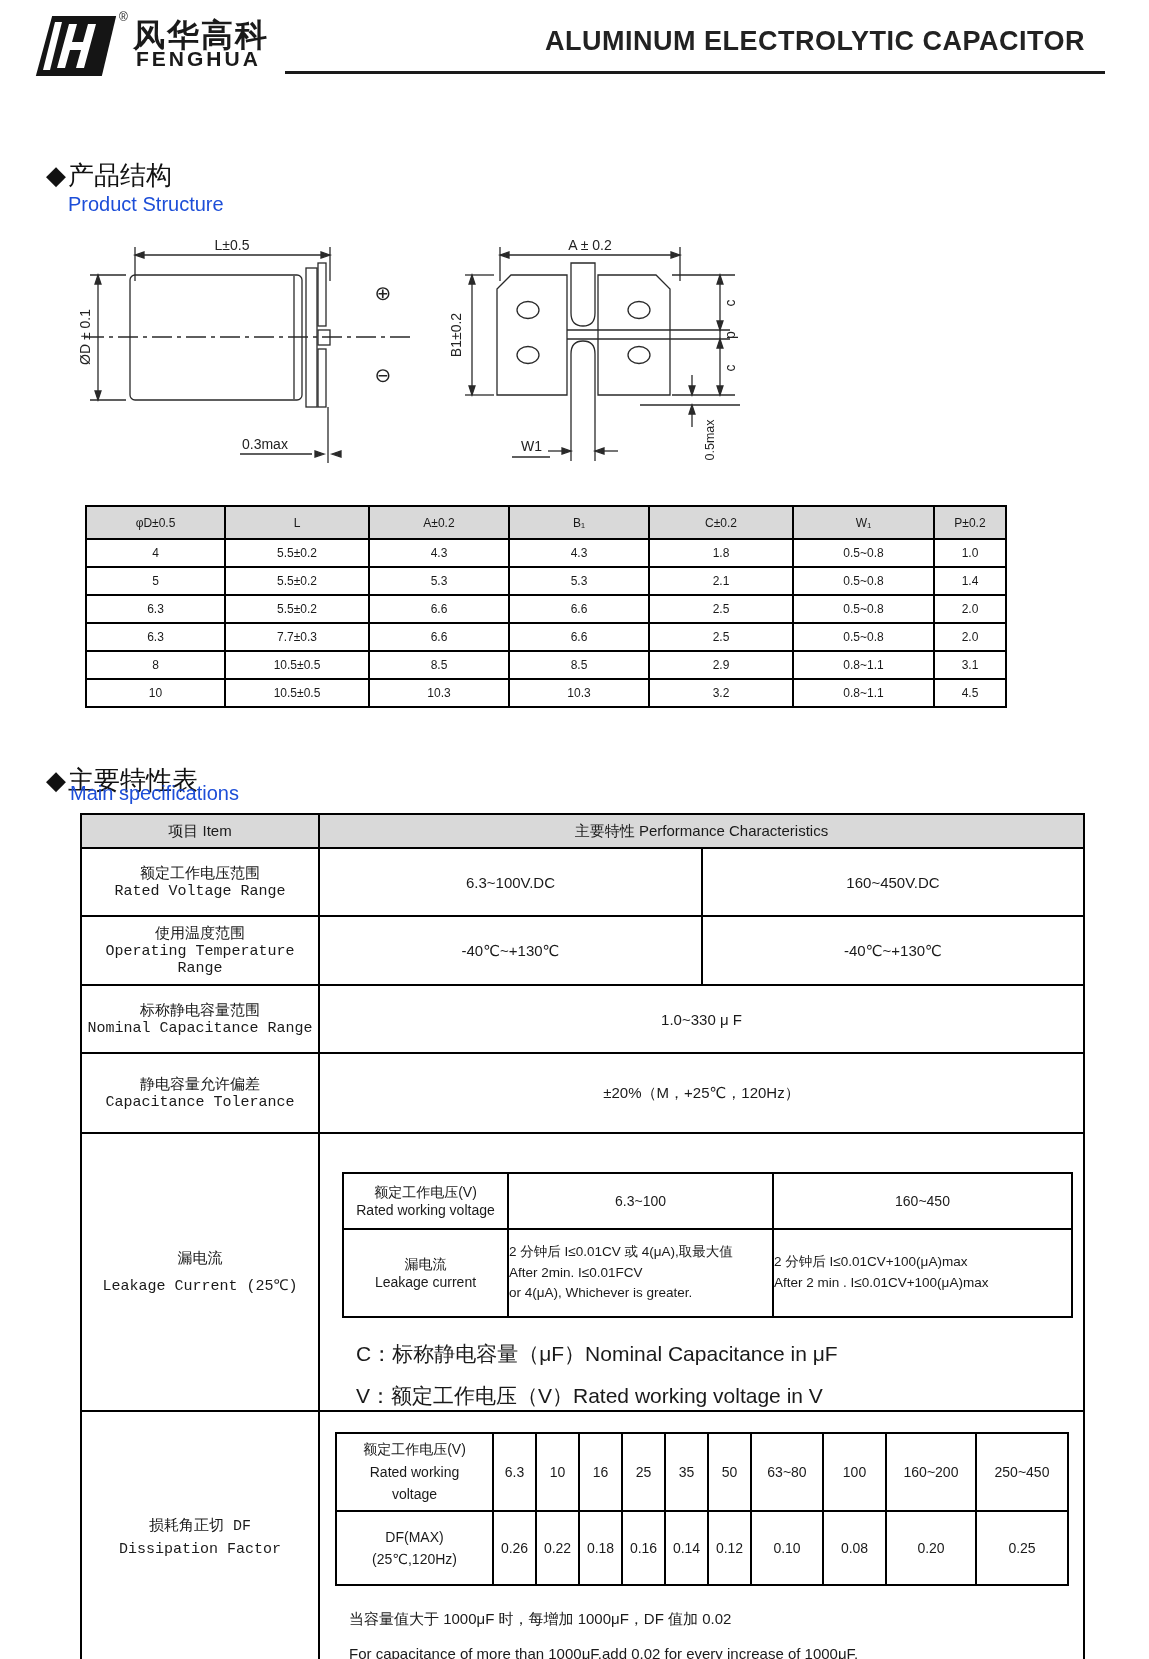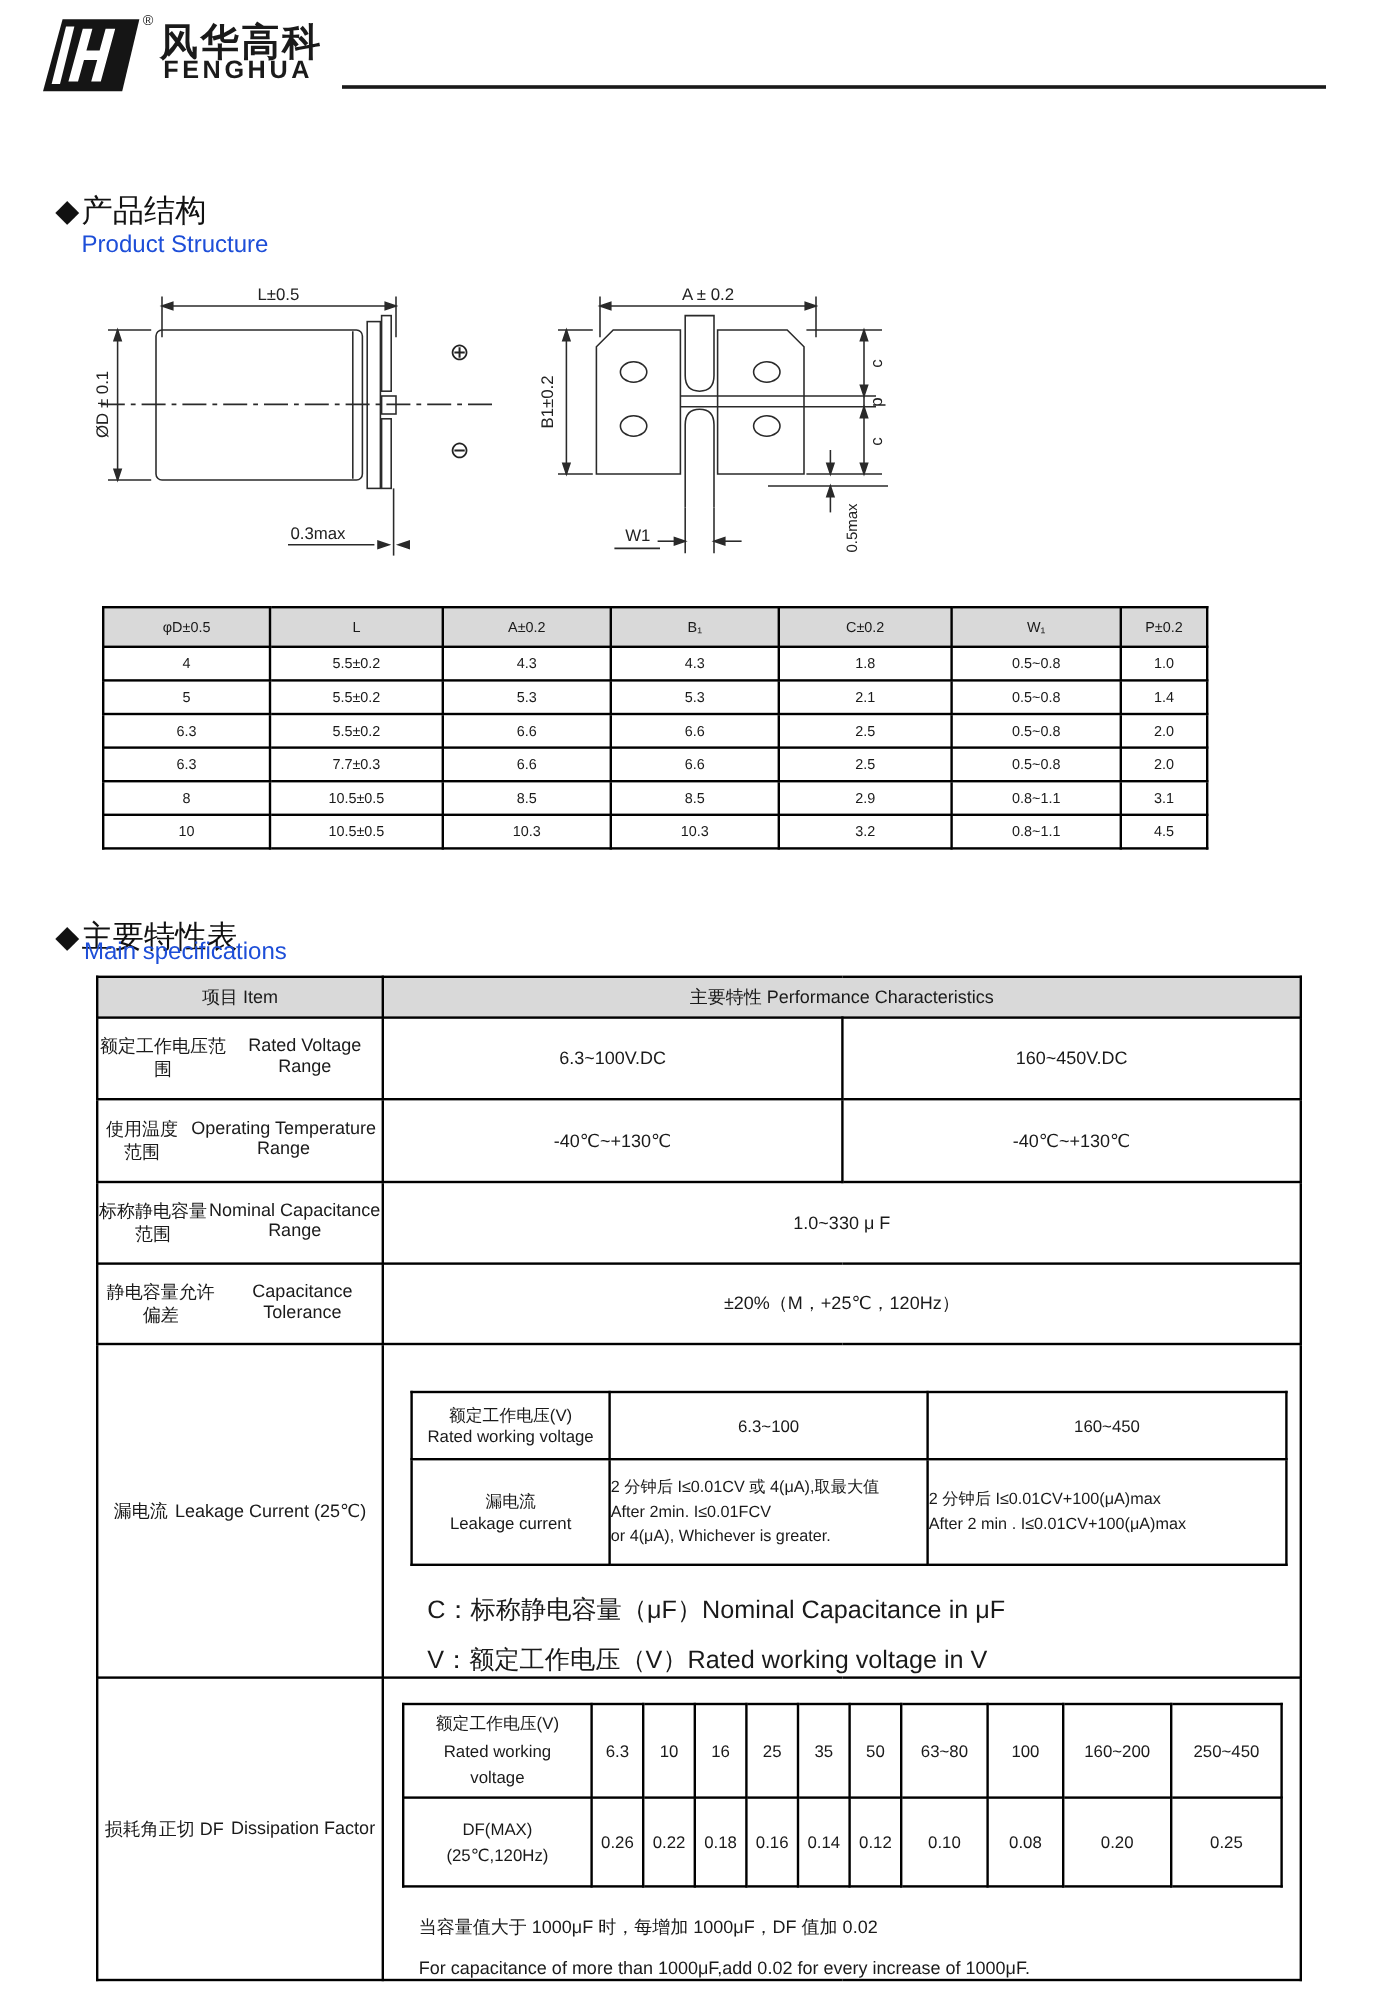--- a/index.html
+++ b/index.html
@@ -34,21 +34,21 @@
              font-size:12px;text-align:center;border-radius:18px;}
   .dim-table th,.dim-table td{border:2px solid #000;padding:0;}
   .dim-table th{background:#d9d9d9;font-weight:normal;height:31px;}
   .dim-table td{height:26px;}
 
   
   .spec-table{position:absolute;left:80px;top:813px;width:1003px;border-collapse:collapse;table-layout:fixed;
               font-size:15px;text-align:center;}
   .spec-table td{border:2px solid #000;padding:0;vertical-align:middle;}
   .spec-head td{background:#d9d9d9;height:32px;}
-  .lblcell .stack{display:flex;justify-content:space-evenly;height:100%;}
+  .lblcell .stack{display:flex;flex-direction:column;justify-content:space-evenly;height:100%;font-family:Liberation Mono, monospace;}
   .complex{vertical-align:top !important;text-align:left;}
 
   .lk-wrap{margin:38px 0 0 22px;}
   .lk-table{border-collapse:collapse;table-layout:fixed;width:729px;font-size:14px;text-align:center;}
   .lk-table td{border:2px solid #000;padding:0;}
   .lk-hrow td{height:54px;}
   .lk-vrow td{height:86px;}
   .lk-lines{text-align:left;padding:2px 4px;line-height:1.55;font-size:13.5px;}
   .lk-note{margin:14px 0 0 14px;font-size:21px;}
   .lk-note.first{margin-top:22px;}
@@ -68,20 +68,21 @@
 <div class="page">
 
   <svg class="logo" width="92" height="64" viewBox="0 0 92 64">
     <path d="M14,2 L78,2 L70,62 L4,62 Z" fill="#151515" transform="skewX(-6)" transform-origin="40 32"></path>
     <path d="M20,8 L27,8 L15,56 L8,56 Z" fill="#ffffff"></path>
     <path d="M34,10 L42,10 L37,28 L48,28 L53,10 L61,10 L49,54 L41,54 L46,36 L35,36 L30,54 L22,54 Z" fill="#ffffff"></path>
   </svg>
   <div class="reg">®</div>
   <div class="brand-cn">风华高科</div>
   <div class="brand-en">FENGHUA</div>
+  <div class="doc-title">ALUMINUM ELECTROLYTIC CAPACITOR</div>
   <div class="head-rule"></div>
 
   <div class="sec-cn s1-cn">
     <span class="diamond">◆</span><span>产品结构</span>
   </div>
   <div class="sec-en s1-en">Product Structure</div>
 
   <svg class="drawing" width="930" height="270" viewBox="0 0 930 270">
     <g stroke="#2a2a2a" stroke-width="1.3" fill="none">
 
@@ -281,21 +282,21 @@
     </tr>
     <tr style="height:68px">
       <td class="lblcell">
         <div class="stack">
           <div>标称静电容量范围</div>
           <div>Nominal Capacitance Range</div>
         </div>
       </td>
       <td colspan="2">1.0~330 μ F</td>
     </tr>
-    <tr style="height:67px">
+    <tr style="height:80px">
       <td class="lblcell">
         <div class="stack">
           <div>静电容量允许偏差</div>
           <div>Capacitance Tolerance</div>
         </div>
       </td>
       <td colspan="2">±20%（M，+25℃，120Hz）</td>
     </tr>
     <tr style="height:251px">
       <td class="lblcell">

